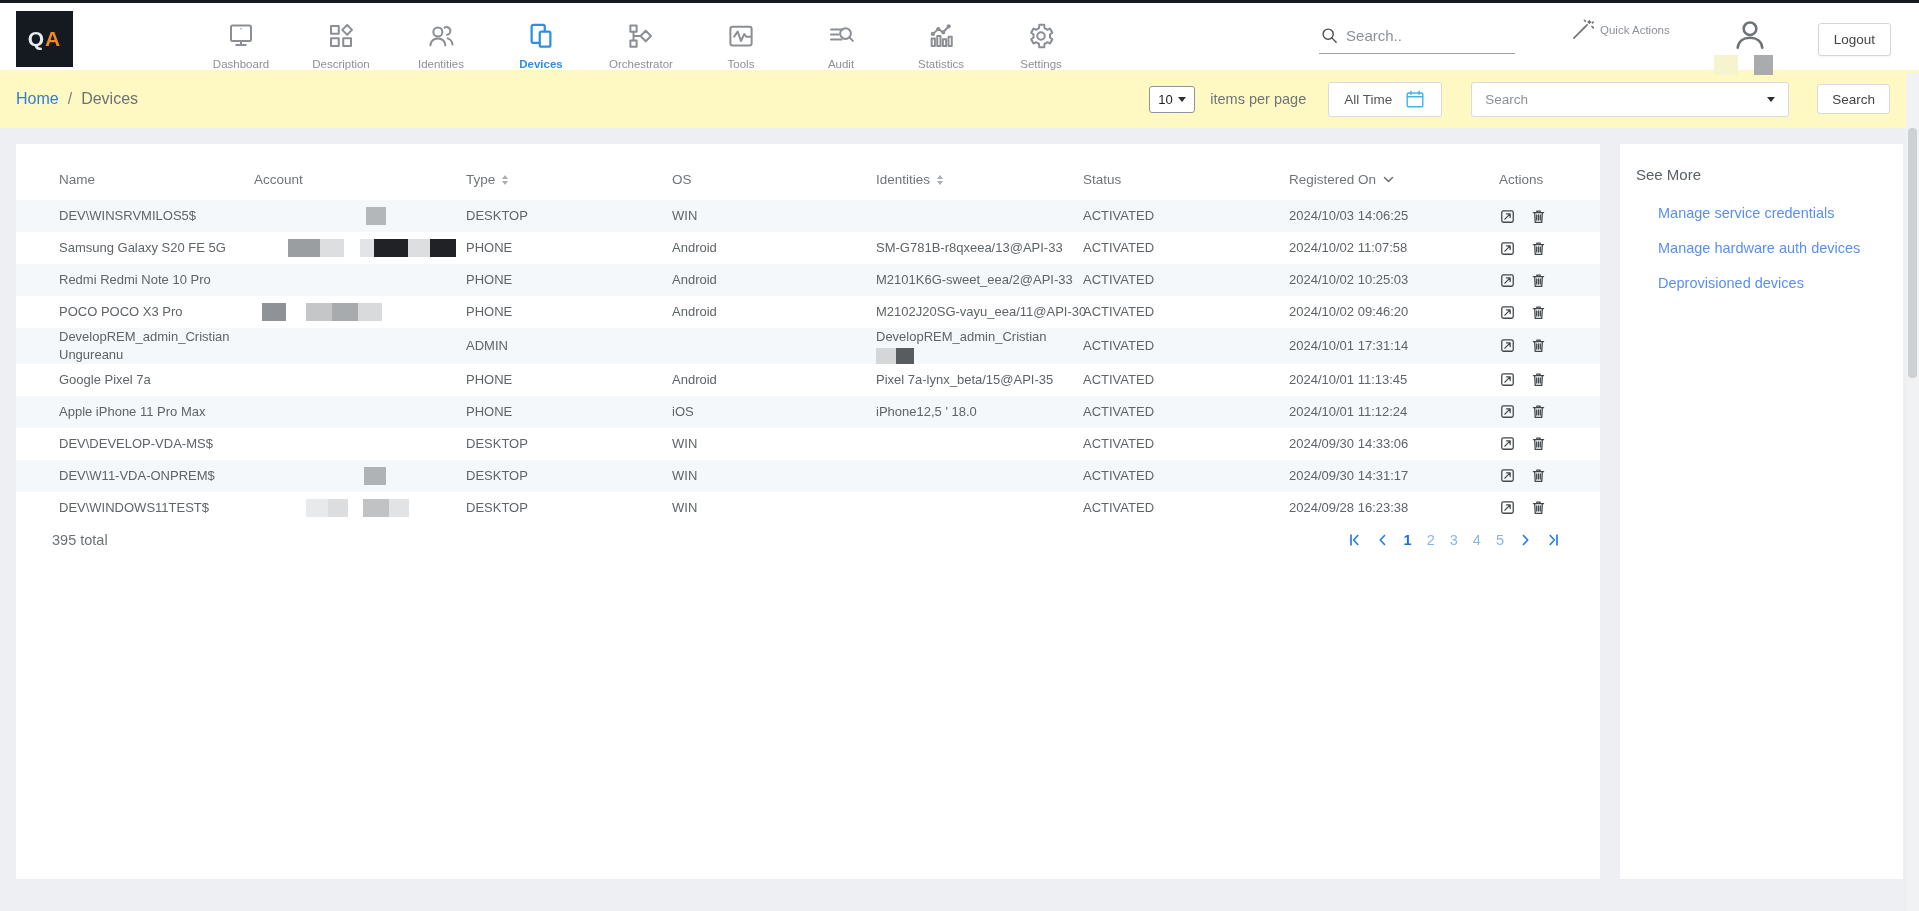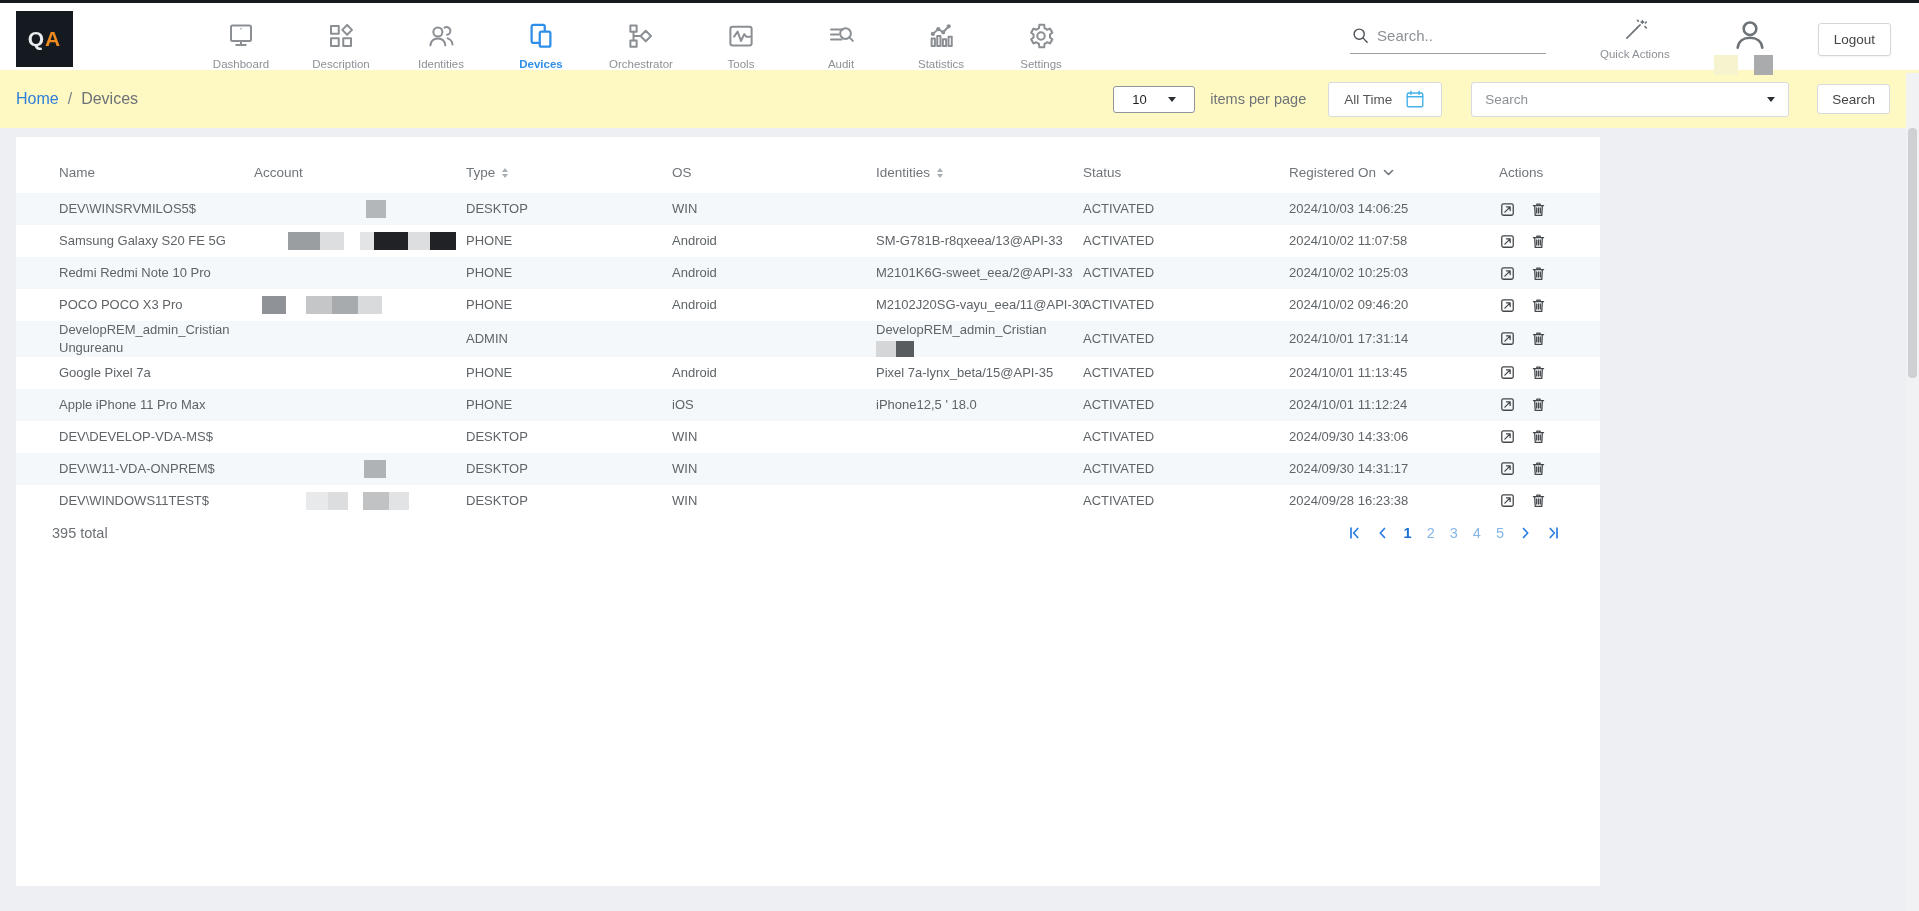--- a/index.html
+++ b/index.html
@@ -30,21 +30,21 @@
   .nav-item svg { width:30px; height:30px; stroke:#8b8f94; fill:none; stroke-width:1.6; stroke-linecap:round; stroke-linejoin:round; }
   .nav-item .lbl { font-size:11.5px; color:#8d9196; }
   .nav-item.active svg { stroke:#2f8fe8; }
   .nav-item.active .lbl { color:#2f8fe8; font-weight:bold; }
 
   .topbar-right { margin-left:auto; margin-right:28px; display:flex; align-items:flex-start; padding-top:14px; }
   .search-box { display:flex; align-items:center; border-bottom:1px solid #9aa0a5; padding-bottom:7px; width:196px; margin-top:8px; }
   .search-box svg { width:21px; height:21px; stroke:#4a4e52; fill:none; stroke-width:1.6; stroke-linecap:round; }
   .search-input { border:none; outline:none; background:transparent; font-family:"Liberation Sans",sans-serif; font-size:15px; color:#666; width:150px; margin-left:4px; }
   .search-input::placeholder { color:#8d9196; }
-  .quick-actions { margin-left:54px; display:flex; flex-direction:column; align-items:center; gap:5px; cursor:pointer; }
+  .quick-actions { margin-left:54px; display:flex; flex-direction:row; align-items:center; gap:5px; cursor:pointer; }
   .quick-actions svg { width:26px; height:26px; stroke:#6d7276; fill:none; stroke-width:1.5; stroke-linecap:round; }
   .quick-actions .lbl { font-size:11.5px; color:#8d9196; }
   .avatar-wrap { margin-left:58px; position:relative; width:44px; }
   .avatar-wrap svg { width:36px; height:36px; margin:0 auto; stroke:#6d7276; fill:none; stroke-width:1.7; stroke-linecap:round; }
   .sq { position:absolute; top:38px; height:20px; }
   .sq.yellow { left:-14px; width:24px; background:#f6f3cf; }
   .sq.gray  { left:26px; width:19px; background:#a9abad; }
   .logout-btn {
     margin-left:46px; margin-top:6px; background:#fff; border:1px solid #d3d6da; border-radius:3px;
     padding:8px 15px; font-family:"Liberation Sans",sans-serif; font-size:13.5px; color:#444;
@@ -52,22 +52,22 @@
   }
 
   
   .breadcrumb-bar { height:58px; background:#fef9c3; display:flex; padding:0 29px 0 16px; }
   .breadcrumb { font-size:16px; display:flex; align-items:center; }
   .bc-home { color:#2f7ed8; cursor:pointer; }
   .bc-sep { color:#7c8186; margin:0 9px; }
   .bc-cur { color:#6c7176; }
   .filters { margin-left:auto; display:flex; align-items:center; }
   .select-box {
-    width:82px; height:27px; border:1px solid #8f959b; border-radius:3px; background:#fff;
-    display:flex; align-items:center; justify-content:space-between; padding:0 18px;
+    width:46px; height:27px; border:1px solid #8f959b; border-radius:3px; background:#fff;
+    display:flex; align-items:center; justify-content:space-between; padding:0 8px;
     font-size:13px; color:#1d1f22; cursor:pointer;
   }
   .caret-dn { width:0; height:0; border-left:4.5px solid transparent; border-right:4.5px solid transparent; border-top:5.5px solid #2c2f33; }
   .ipp-label { font-size:14.5px; color:#6f7478; margin:0 22px 0 15px; }
   .alltime-btn {
     height:35px; background:#fff; border:1px solid #d7dade; border-radius:3px;
     display:flex; align-items:center; gap:12px; padding:0 15px; font-size:13.5px; color:#555;
     margin-right:29px; cursor:pointer;
   }
   .alltime-btn svg { width:22px; height:22px; stroke:#45b1e8; fill:none; stroke-width:1.5; stroke-linecap:round; }
@@ -75,21 +75,21 @@
     width:318px; height:35px; background:#fff; border:1px solid #d7dade; border-radius:3px;
     display:flex; align-items:center; justify-content:space-between; padding:0 13px;
     font-size:13.5px; color:#8d9196; margin-right:28px; cursor:pointer;
   }
   .search-btn {
     height:30px; padding:0 14px; background:#fff; border:1px solid #d7dade; border-radius:3px;
     font-family:"Liberation Sans",sans-serif; font-size:13.5px; color:#444; cursor:pointer;
   }
 
   
-  .content { display:flex; padding:9px 16px; gap:20px; height:767px; }
+  .content { display:flex; padding:16px 16px; gap:20px; height:767px; }
   .table-card { width:1584px; background:#fff; padding-top:0; }
   .thead, .trow {
     display:grid;
     grid-template-columns:195px 212px 206px 204px 207px 206px 210px 1fr;
     padding:0 16px 0 43px;
   }
   .thead { height:56px; align-items:end; }
   .th { font-size:13.5px; color:#70757a; padding-bottom:13px; display:flex; align-items:center; }
   .sort-both { display:inline-flex; flex-direction:column; gap:2px; margin-left:7px; }
   .sort-both i { display:block; width:0; height:0; border-left:3.5px solid transparent; border-right:3.5px solid transparent; }
@@ -613,17 +613,25 @@
           </button>
         <button class="pg-btn">
             <svg viewBox="0 0 13 12">
               <path d="M3.2 1.5L7.4 6l-4.2 4.5M10 1.2v9.6"></path>
             </svg>
           </button>
       </div>
     </div>
   </div>
 
+  <div class="side-card">
+    <div class="side-title">See More</div>
+    <div class="side-links">
+      <span class="side-link">Manage service credentials</span>
+      <span class="side-link">Manage hardware auth devices</span>
+      <span class="side-link">Deprovisioned devices</span>
+    </div>
+  </div>
 </div>
 
 <div class="scroll-strip">
   <div class="scroll-thumb"></div>
 </div>
 
 </body></html>

